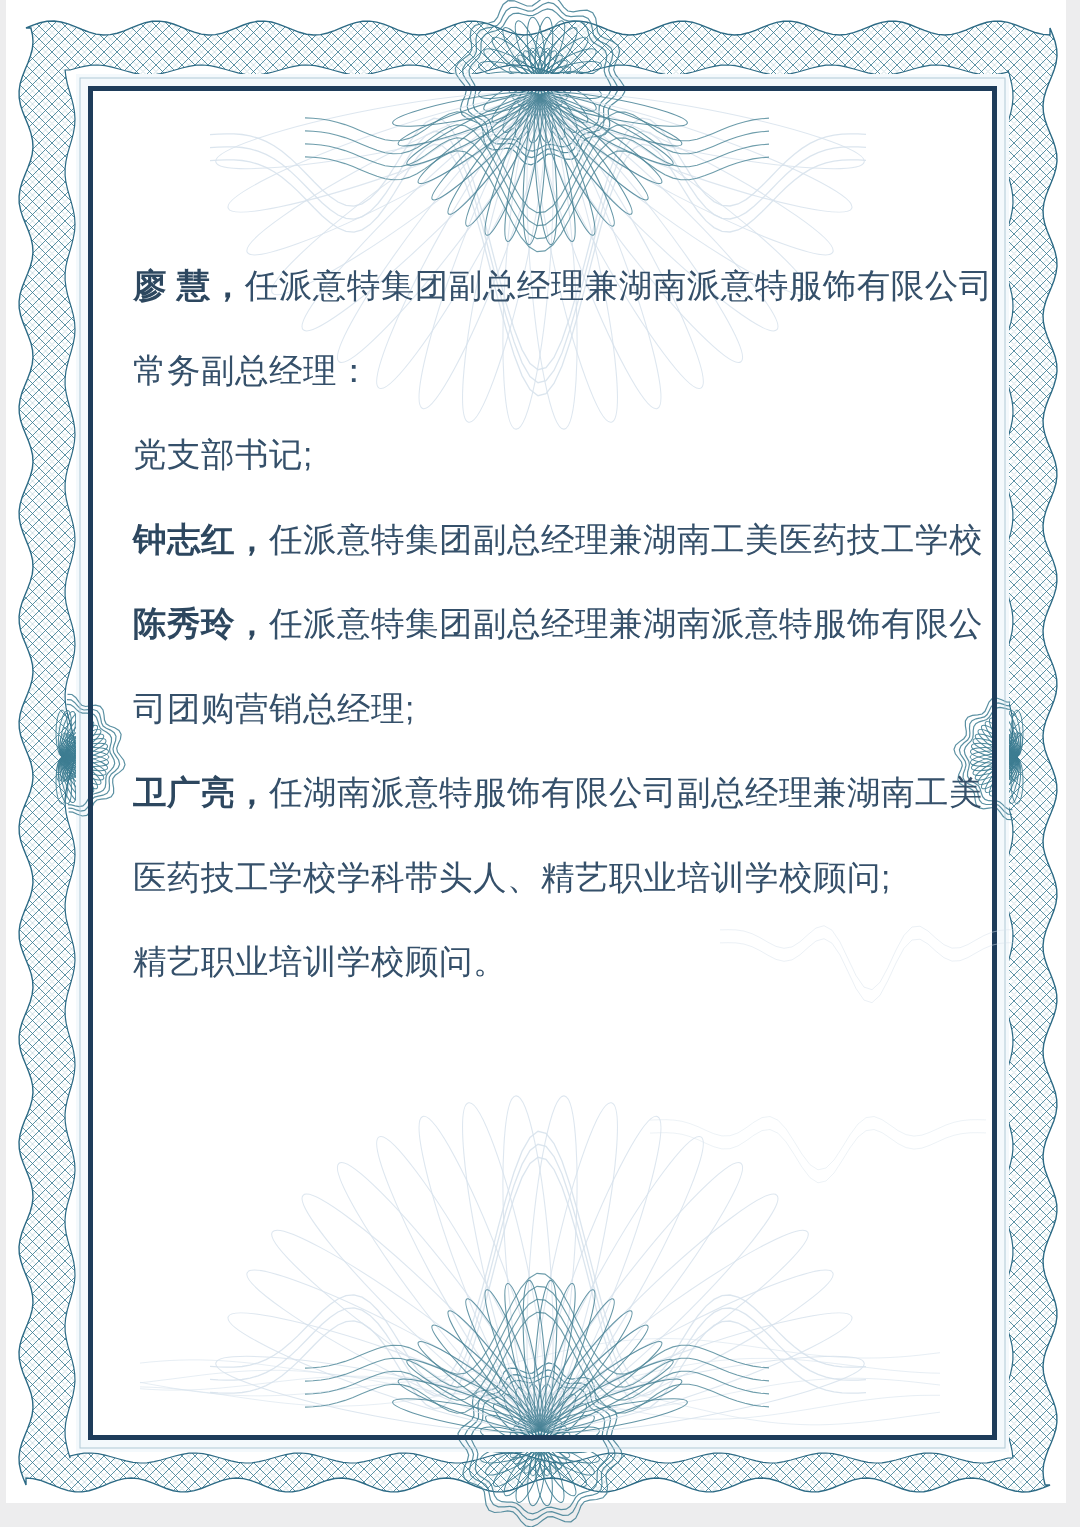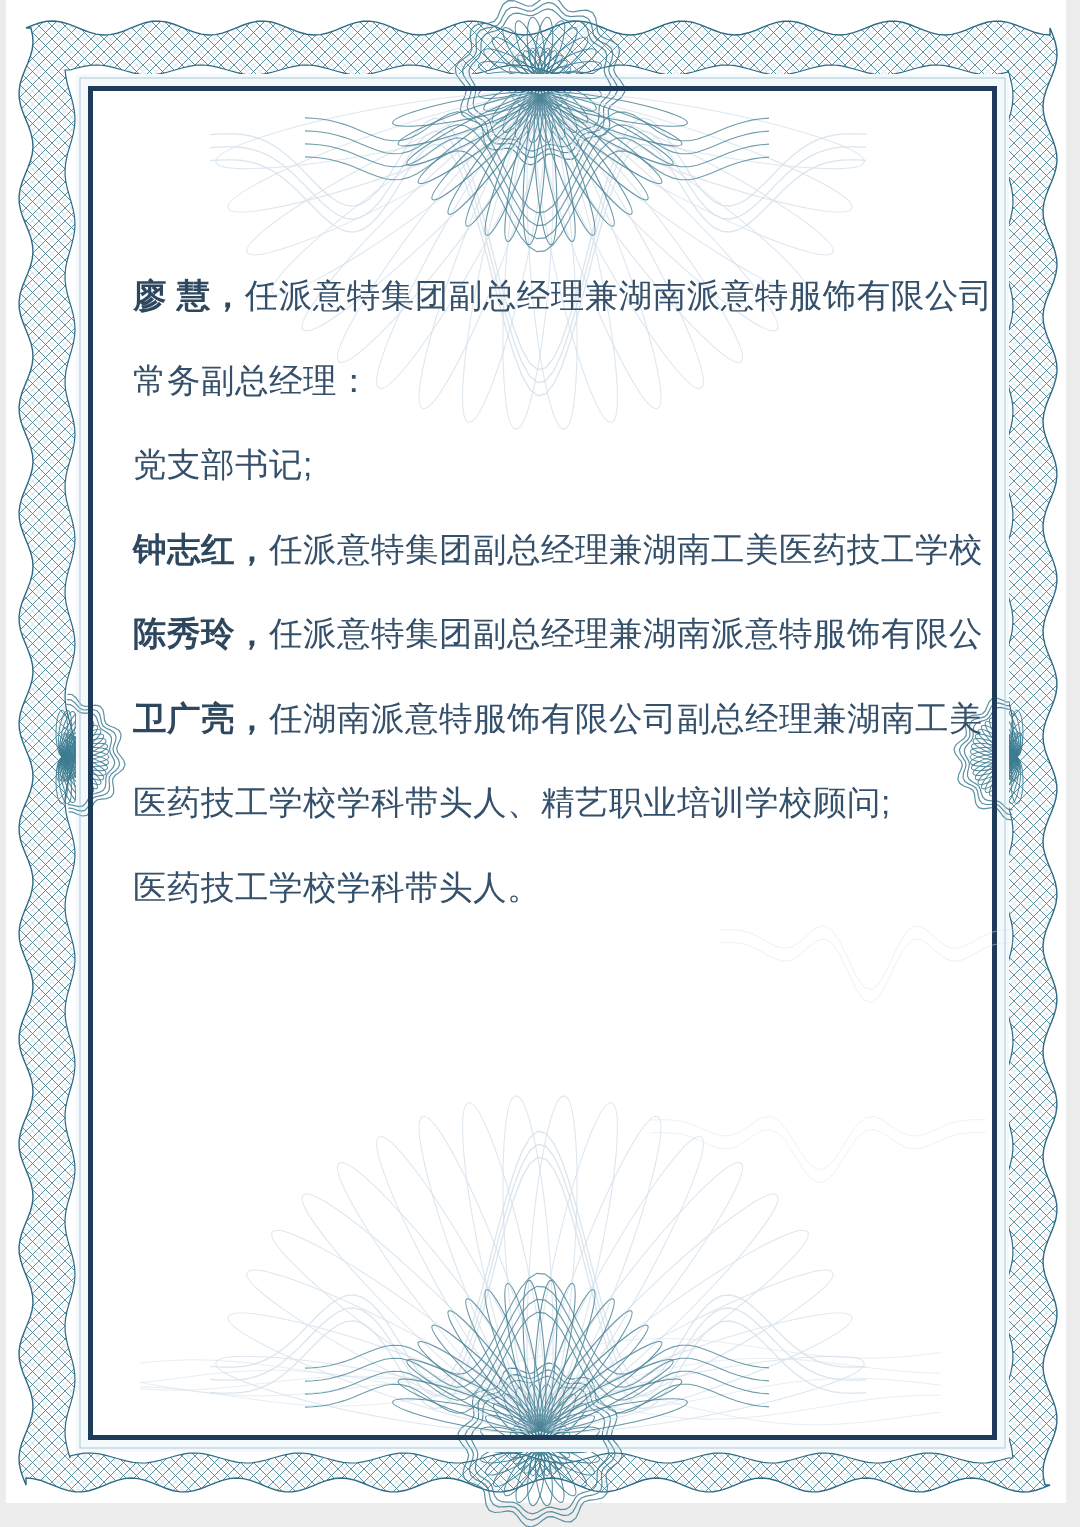--- a/index.html
+++ b/index.html
@@ -7,21 +7,21 @@
     width:1080px;height:1527px;position:relative;overflow:hidden;
     background:#ededee;
     font-family:"Liberation Sans","DejaVu Sans",sans-serif;
   }
   .photo-bg{
     position:absolute;left:6px;top:0;right:14px;bottom:24px;
     background:#ffffff;
   }
   #deco{position:absolute;left:0;top:0;width:1080px;height:1527px;}
   .content{
-    position:absolute;left:133px;top:254px;width:840px;
+    position:absolute;left:133px;top:244px;width:840px;
   }
   .line{
     line-height:84.5px;height:84.5px;font-size:33.5px;
     color:#35506a;white-space:nowrap;letter-spacing:.5px;
   }
   .seg{font-weight:400;}
   .seg.bold{font-weight:700;color:#2d475f;}
 </style>
 </head>
 <body>
@@ -381,16 +381,17 @@
     <path d="M305.0,1381.1 L313.0,1380.7 L321.0,1380.0 L329.0,1378.7 L337.0,1376.8 L345.0,1374.4 L353.0,1371.4 L361.0,1368.1 L369.0,1364.7 L377.0,1361.7 L385.0,1359.3 L393.0,1358.2 L401.0,1358.5 L409.0,1360.6 L417.0,1364.3 L425.0,1369.4 L433.0,1375.1 L441.0,1380.7 L449.0,1385.1 L457.0,1387.3 L465.0,1386.3 L473.0,1381.5 L481.0,1372.8 L489.0,1360.6 L497.0,1345.8 L505.0,1329.8 L513.0,1314.2 L521.0,1300.8 L529.0,1291.2 L537.0,1286.4 L545.0,1287.1 L553.0,1293.2 L561.0,1303.9 L569.0,1318.0 L577.0,1333.9 L585.0,1349.7 L593.0,1364.0 L601.0,1375.4 L609.0,1383.1 L617.0,1386.9 L625.0,1387.0 L633.0,1384.2 L641.0,1379.4 L649.0,1373.7 L657.0,1368.0 L665.0,1363.2 L673.0,1359.9 L681.0,1358.3 L689.0,1358.3 L697.0,1359.8 L705.0,1362.4 L713.0,1365.6 L721.0,1369.0 L729.0,1372.2 L737.0,1375.0 L745.0,1377.3 L753.0,1379.1 L761.0,1380.2 L769.0,1380.9" fill="none" stroke="#4a8496" stroke-width="1.1" opacity="0.8"></path>
     <path d="M305.0,1368.1 L313.0,1367.7 L321.0,1367.0 L329.0,1365.7 L337.0,1363.8 L345.0,1361.4 L353.0,1358.4 L361.0,1355.1 L369.0,1351.7 L377.0,1348.7 L385.0,1346.3 L393.0,1345.2 L401.0,1345.5 L409.0,1347.6 L417.0,1351.3 L425.0,1356.4 L433.0,1362.1 L441.0,1367.7 L449.0,1372.1 L457.0,1374.3 L465.0,1373.3 L473.0,1368.5 L481.0,1359.8 L489.0,1347.6 L497.0,1332.8 L505.0,1316.8 L513.0,1301.2 L521.0,1287.8 L529.0,1278.2 L537.0,1273.4 L545.0,1274.1 L553.0,1280.2 L561.0,1290.9 L569.0,1305.0 L577.0,1320.9 L585.0,1336.7 L593.0,1351.0 L601.0,1362.4 L609.0,1370.1 L617.0,1373.9 L625.0,1374.0 L633.0,1371.2 L641.0,1366.4 L649.0,1360.7 L657.0,1355.0 L665.0,1350.2 L673.0,1346.9 L681.0,1345.3 L689.0,1345.3 L697.0,1346.8 L705.0,1349.4 L713.0,1352.6 L721.0,1356.0 L729.0,1359.2 L737.0,1362.0 L745.0,1364.3 L753.0,1366.1 L761.0,1367.2 L769.0,1367.9" fill="none" stroke="#4a8496" stroke-width="1.1" opacity="0.8"></path>
   </svg>
 
 <div class="content" style="color: rgb(53, 80, 106);">
     <div class="line"><span class="seg bold">廖 慧，</span><span class="seg">任派意特集团副总经理兼湖南派意特服饰有限公司</span></div>
     <div class="line"><span class="seg">常务副总经理：</span></div>
     <div class="line"><span class="seg">党支部书记;</span></div>
     <div class="line"><span class="seg bold">钟志红，</span><span class="seg">任派意特集团副总经理兼湖南工美医药技工学校</span></div>
     <div class="line"><span class="seg bold">陈秀玲，</span><span class="seg">任派意特集团副总经理兼湖南派意特服饰有限公</span></div>
+    <div class="line"><span class="seg">司团购营销总经理;</span></div>
     <div class="line"><span class="seg bold">卫广亮，</span><span class="seg">任湖南派意特服饰有限公司副总经理兼湖南工美</span></div>
     <div class="line"><span class="seg">医药技工学校学科带头人、精艺职业培训学校顾问;</span></div>
-    <div class="line"><span class="seg">医药技工学校学科带头人。</span></div>
+    <div class="line"><span class="seg">精艺职业培训学校顾问。</span></div>
   </div>
 
 </body></html>

